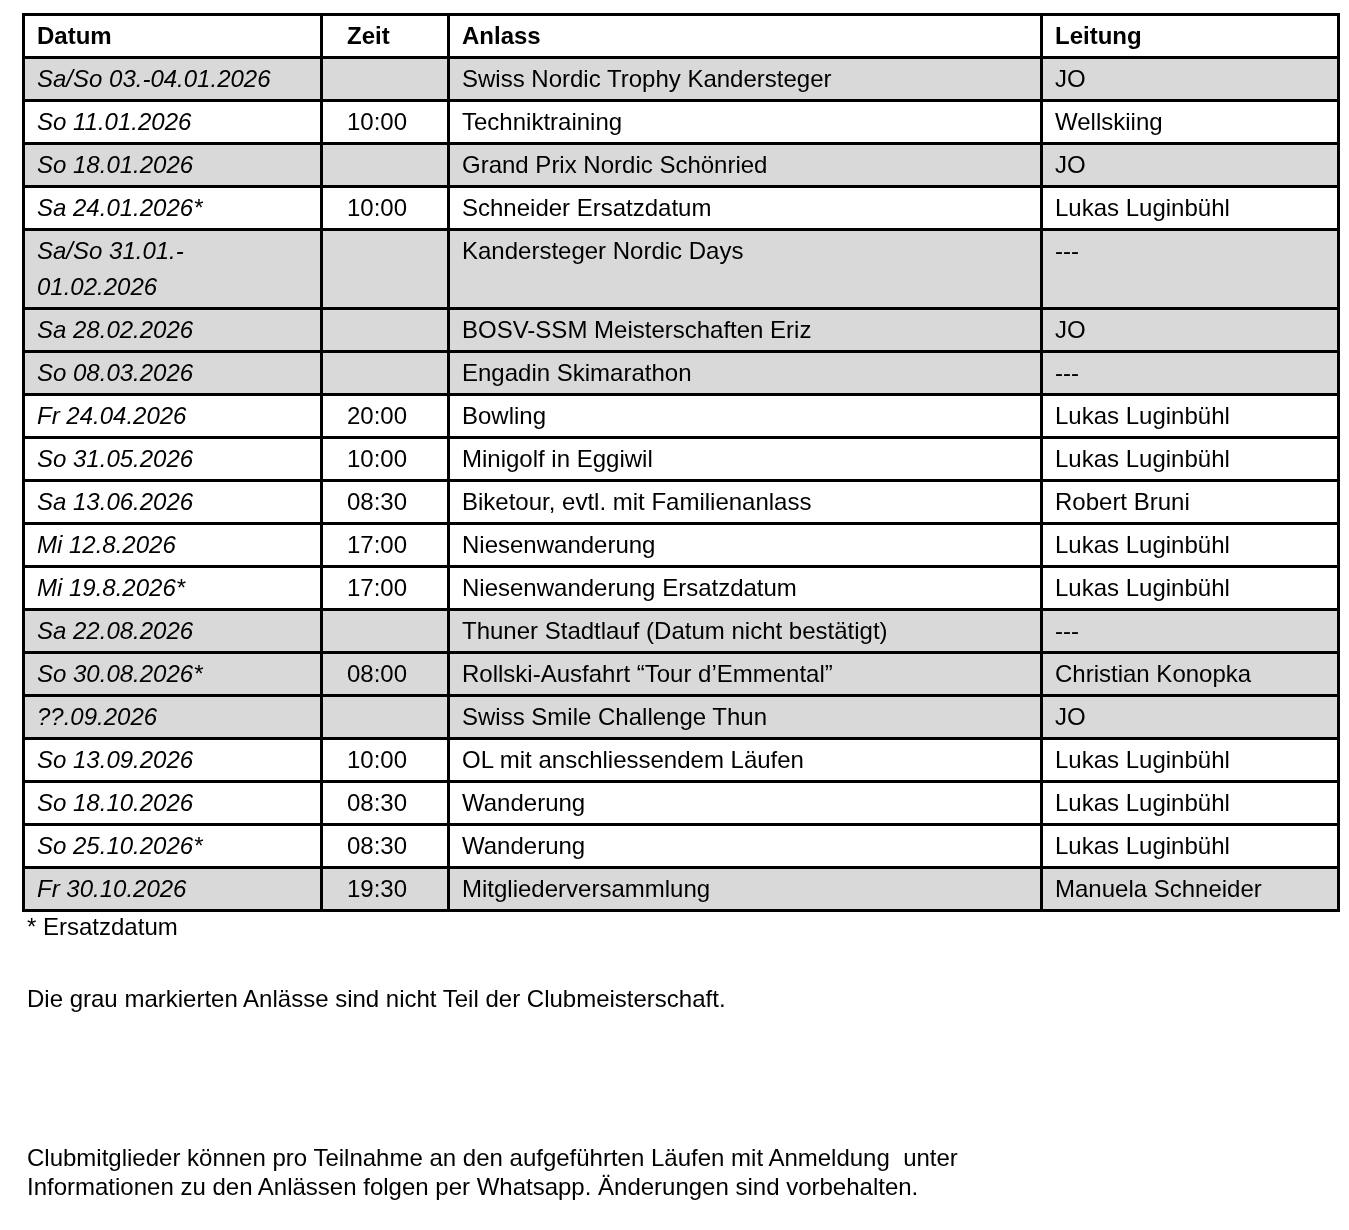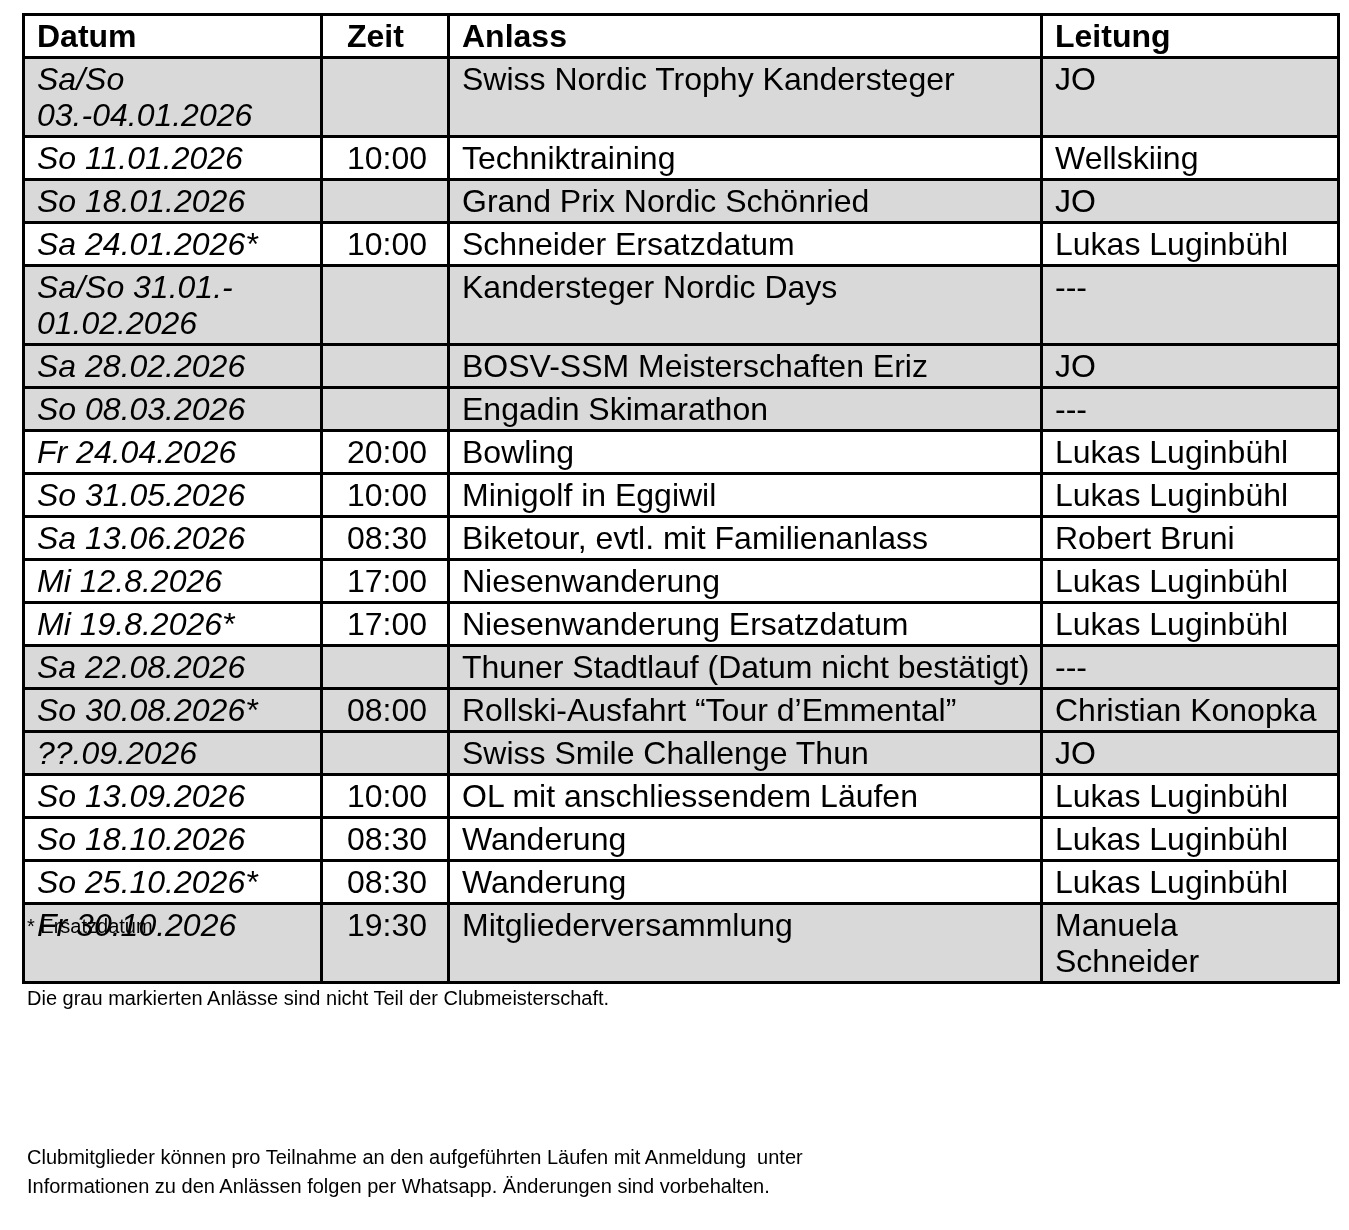--- a/index.html
+++ b/index.html
@@ -16,21 +16,21 @@
     background: #ffffff;
     overflow: hidden;
   }
   table.schedule {
     position: absolute;
     left: 22px;
     top: 13px;
     width: 1315px;
     border-collapse: collapse;
     table-layout: fixed;
-    font-size: 32px;
+    font-size: 24px;
   }
   table.schedule th,
   table.schedule td {
     border: 3px solid #000000;
     box-sizing: border-box;
     text-align: left;
     vertical-align: middle;
     padding: 2px 8px 2px 12px;
     line-height: 36px;
     height: 40px;
@@ -51,21 +51,21 @@
   }
   table.schedule td {
     vertical-align: top;
   }
   tr.gray td {
     background: var(--gray-row, #d9d9d9);
   }
   .footer-note {
     position: absolute;
     left: 27px;
-    font-size: 20px;
+    font-size: 24px;
     line-height: 43px;
     white-space: pre-wrap;
   }
   #note-asterisk   { top: 905px; }
   #note-gray       { top: 977px; }
   #note-membership { top: 1050px; }
   #note-info       { top: 1165px; }
 </style>
 </head>
 <body>

